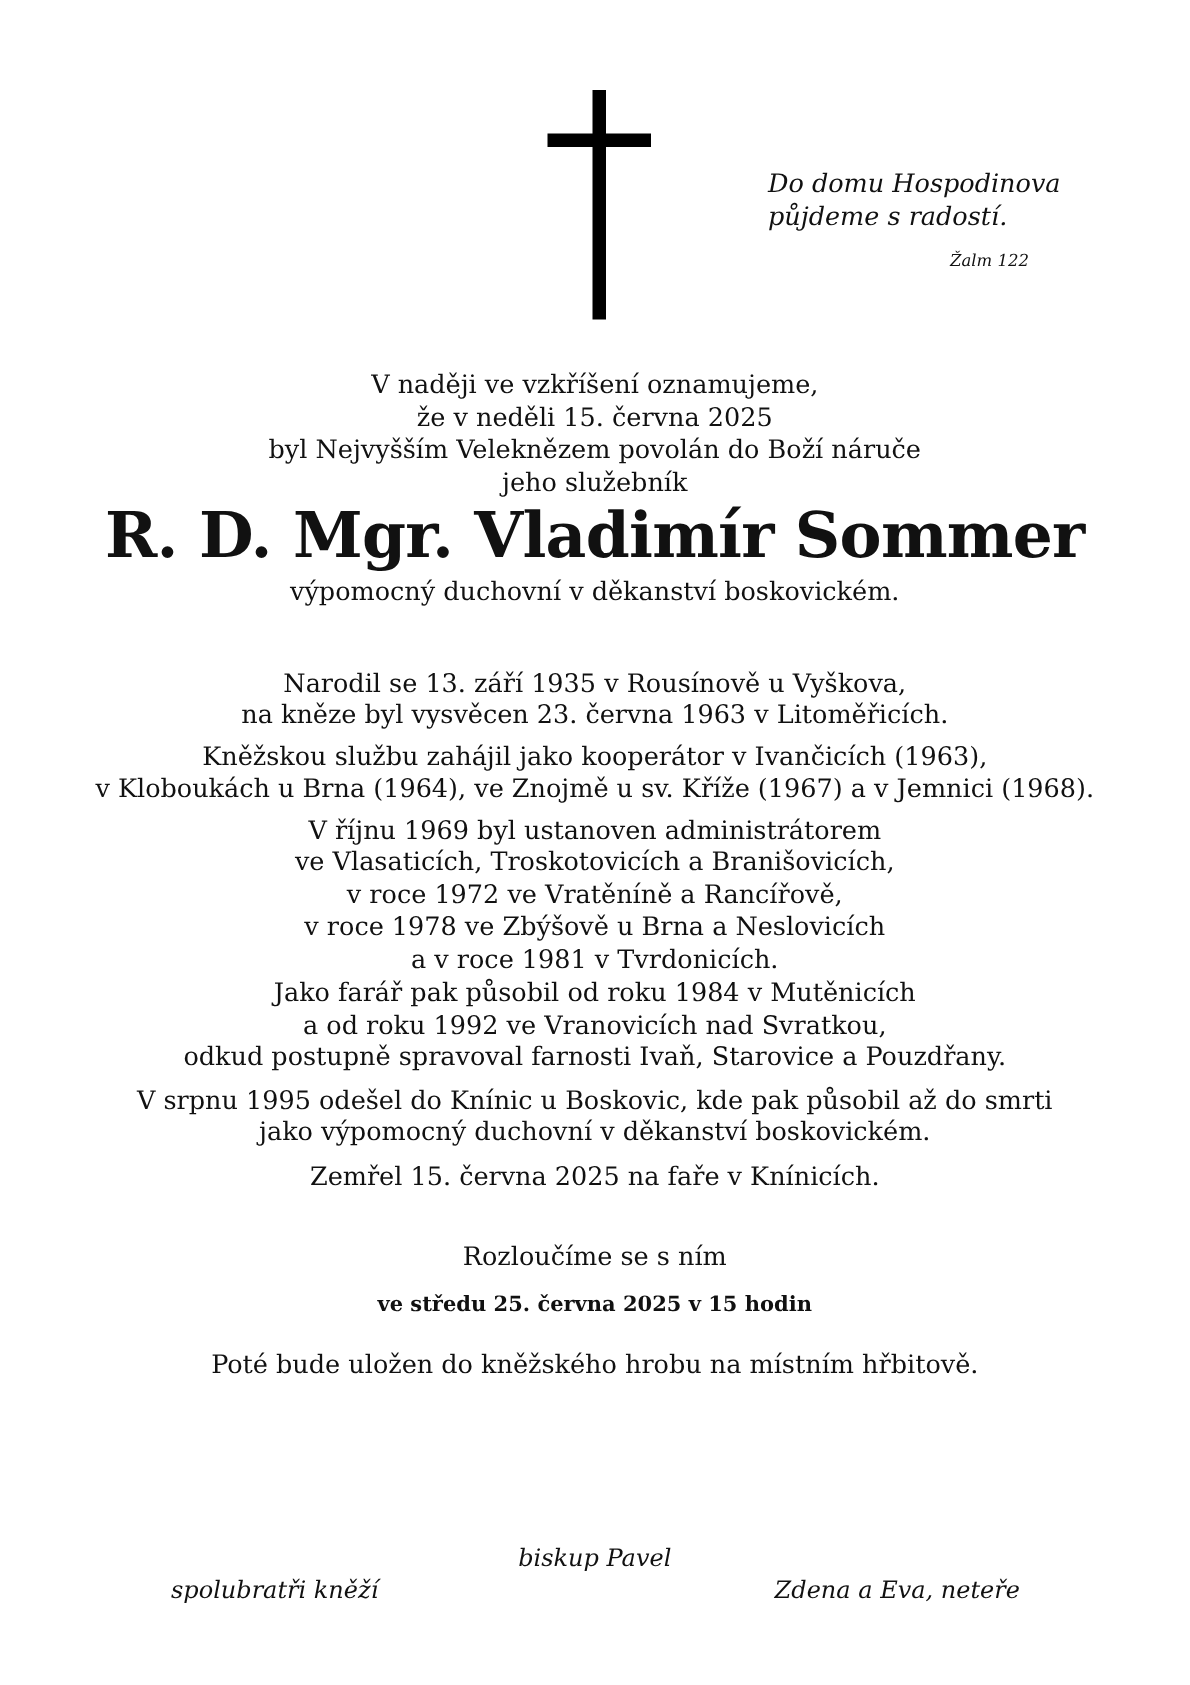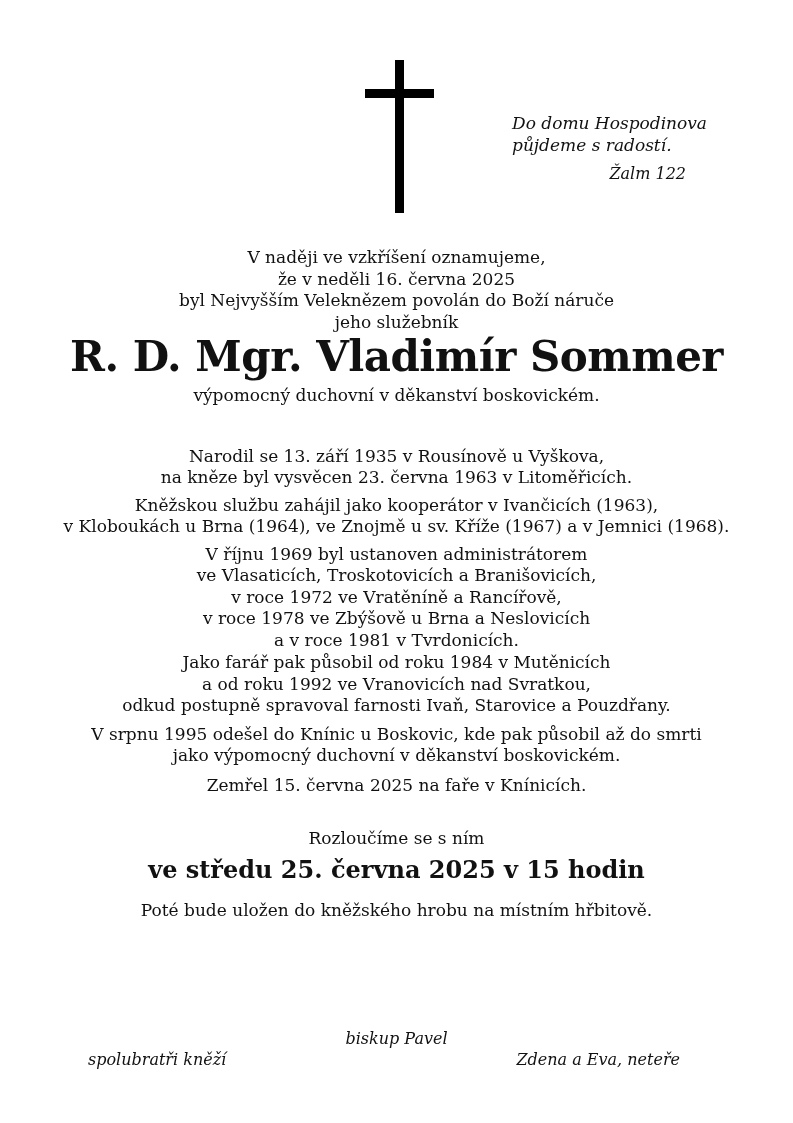--- a/index.html
+++ b/index.html
@@ -49,21 +49,21 @@
     top: 112px;
     width: 176px;
     font-style: italic;
     font-size: 17px;
     line-height: 22px;
     text-align: left;
     white-space: nowrap;
   }
   .quote-source {
     text-align: right;
-    font-size: 16px;
+    font-size: 11px;
     margin-top: 7px;
     padding-right: 2px;
   }
 
   
   .content {
     position: absolute;
     top: 247px;
     left: 0;
     width: 793px;
@@ -86,39 +86,39 @@
   .p-birth     { margin-top: 39px !important; }
   .p-ministry  { margin-top: 6px  !important; }
   .p-admin     { margin-top: 6px  !important; }
   .p-pastor    { margin-top: 1px  !important; }
   .p-kninice   { margin-top: 7px  !important; }
   .p-death     { margin-top: 8px  !important; }
   .farewell-intro { margin-top: 32px !important; }
   .farewell-bold {
     margin-top: 6px !important;
     font-weight: bold;
-    font-size: 24px;
+    font-size: 14px;
     line-height: 28px;
   }
   .burial { margin-top: 16px !important; }
 
   
   .signatures {
     position: absolute;
     left: 0; right: 0;
     top: 1028px;
     font-style: italic;
     font-size: 16px;
     line-height: 21px;
   }
   .sig-center { text-align: center; }
   .sig-row {
     display: flex;
     justify-content: space-between;
-    padding-left: 88px;
+    padding-left: 114px;
     padding-right: 113px;
   }
 </style>
 </head>
 <body>
 
 <div class="page">
 
   <div class="header">
     <div class="cross">
@@ -129,21 +129,21 @@
       <span class="ln">Do domu Hospodinova</span>
       <span class="ln">půjdeme s radostí.</span>
       <div class="quote-source">Žalm 122</div>
     </div>
   </div>
 
   <div class="content">
 
     <p>
       <span class="ln">V naději ve vzkříšení oznamujeme,</span>
-      <span class="ln">že v neděli 16. června 2025</span>
+      <span class="ln">že v neděli 15. června 2025</span>
       <span class="ln">byl Nejvyšším Veleknězem povolán do Boží náruče</span>
       <span class="ln">jeho služebník</span>
     </p>
 
     <p class="name">R. D. Mgr. Vladimír Sommer</p>
 
     <p class="role">výpomocný duchovní v děkanství boskovickém.</p>
 
     <p class="p-birth">
       <span class="ln">Narodil se 13. září 1935 v Rousínově u Vyškova,</span>

